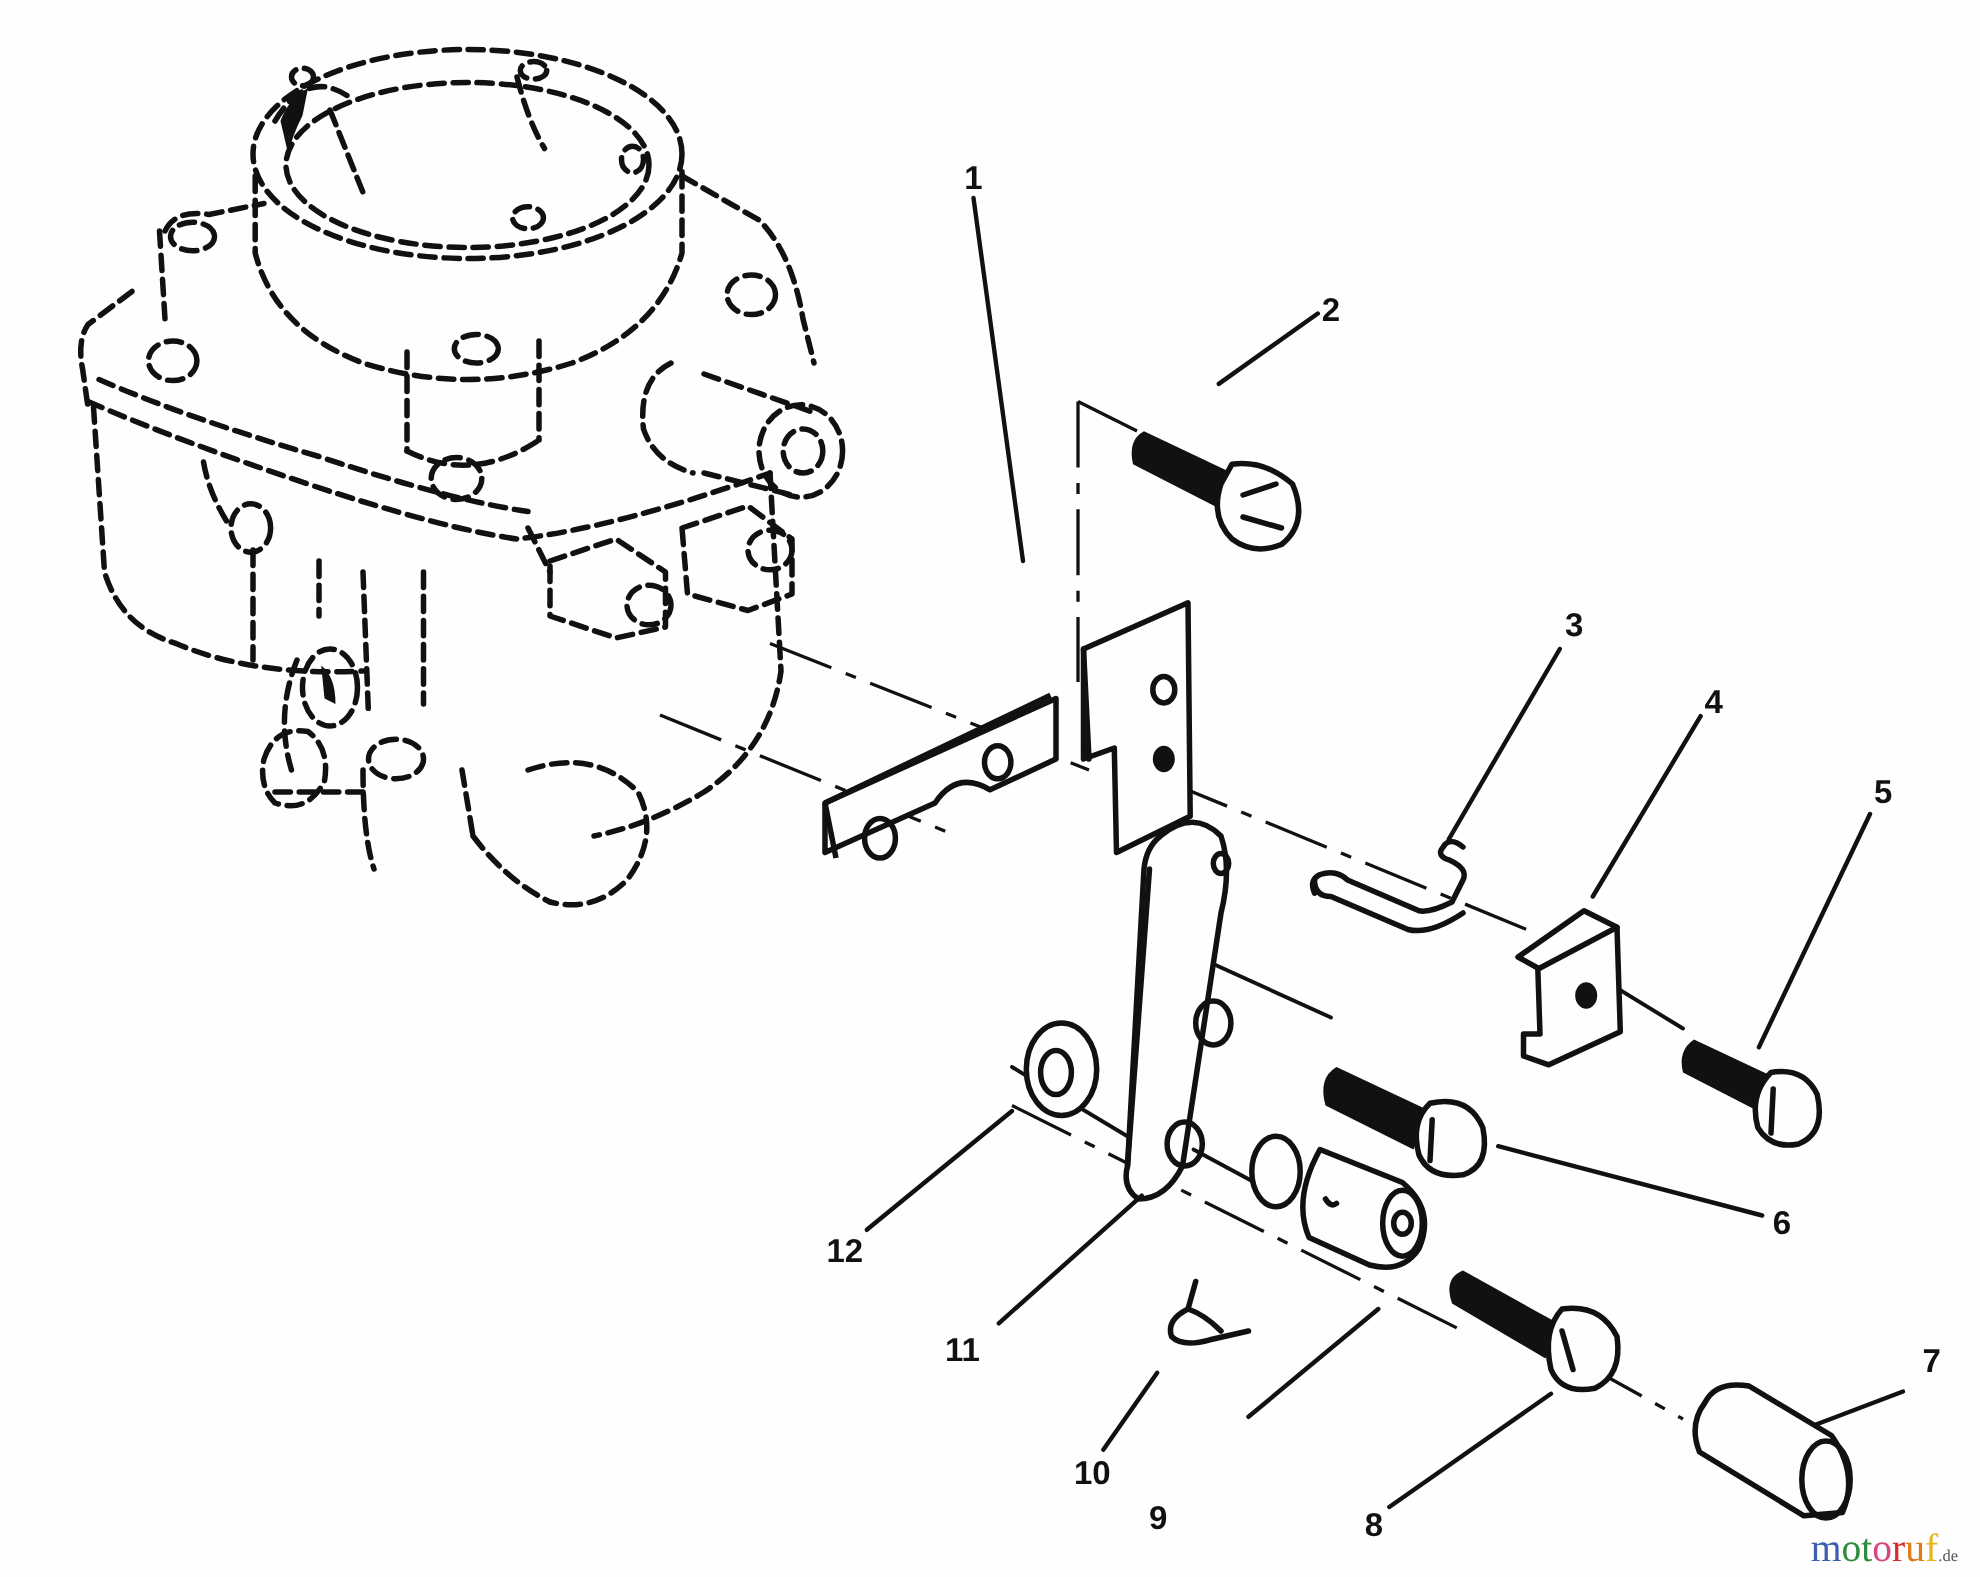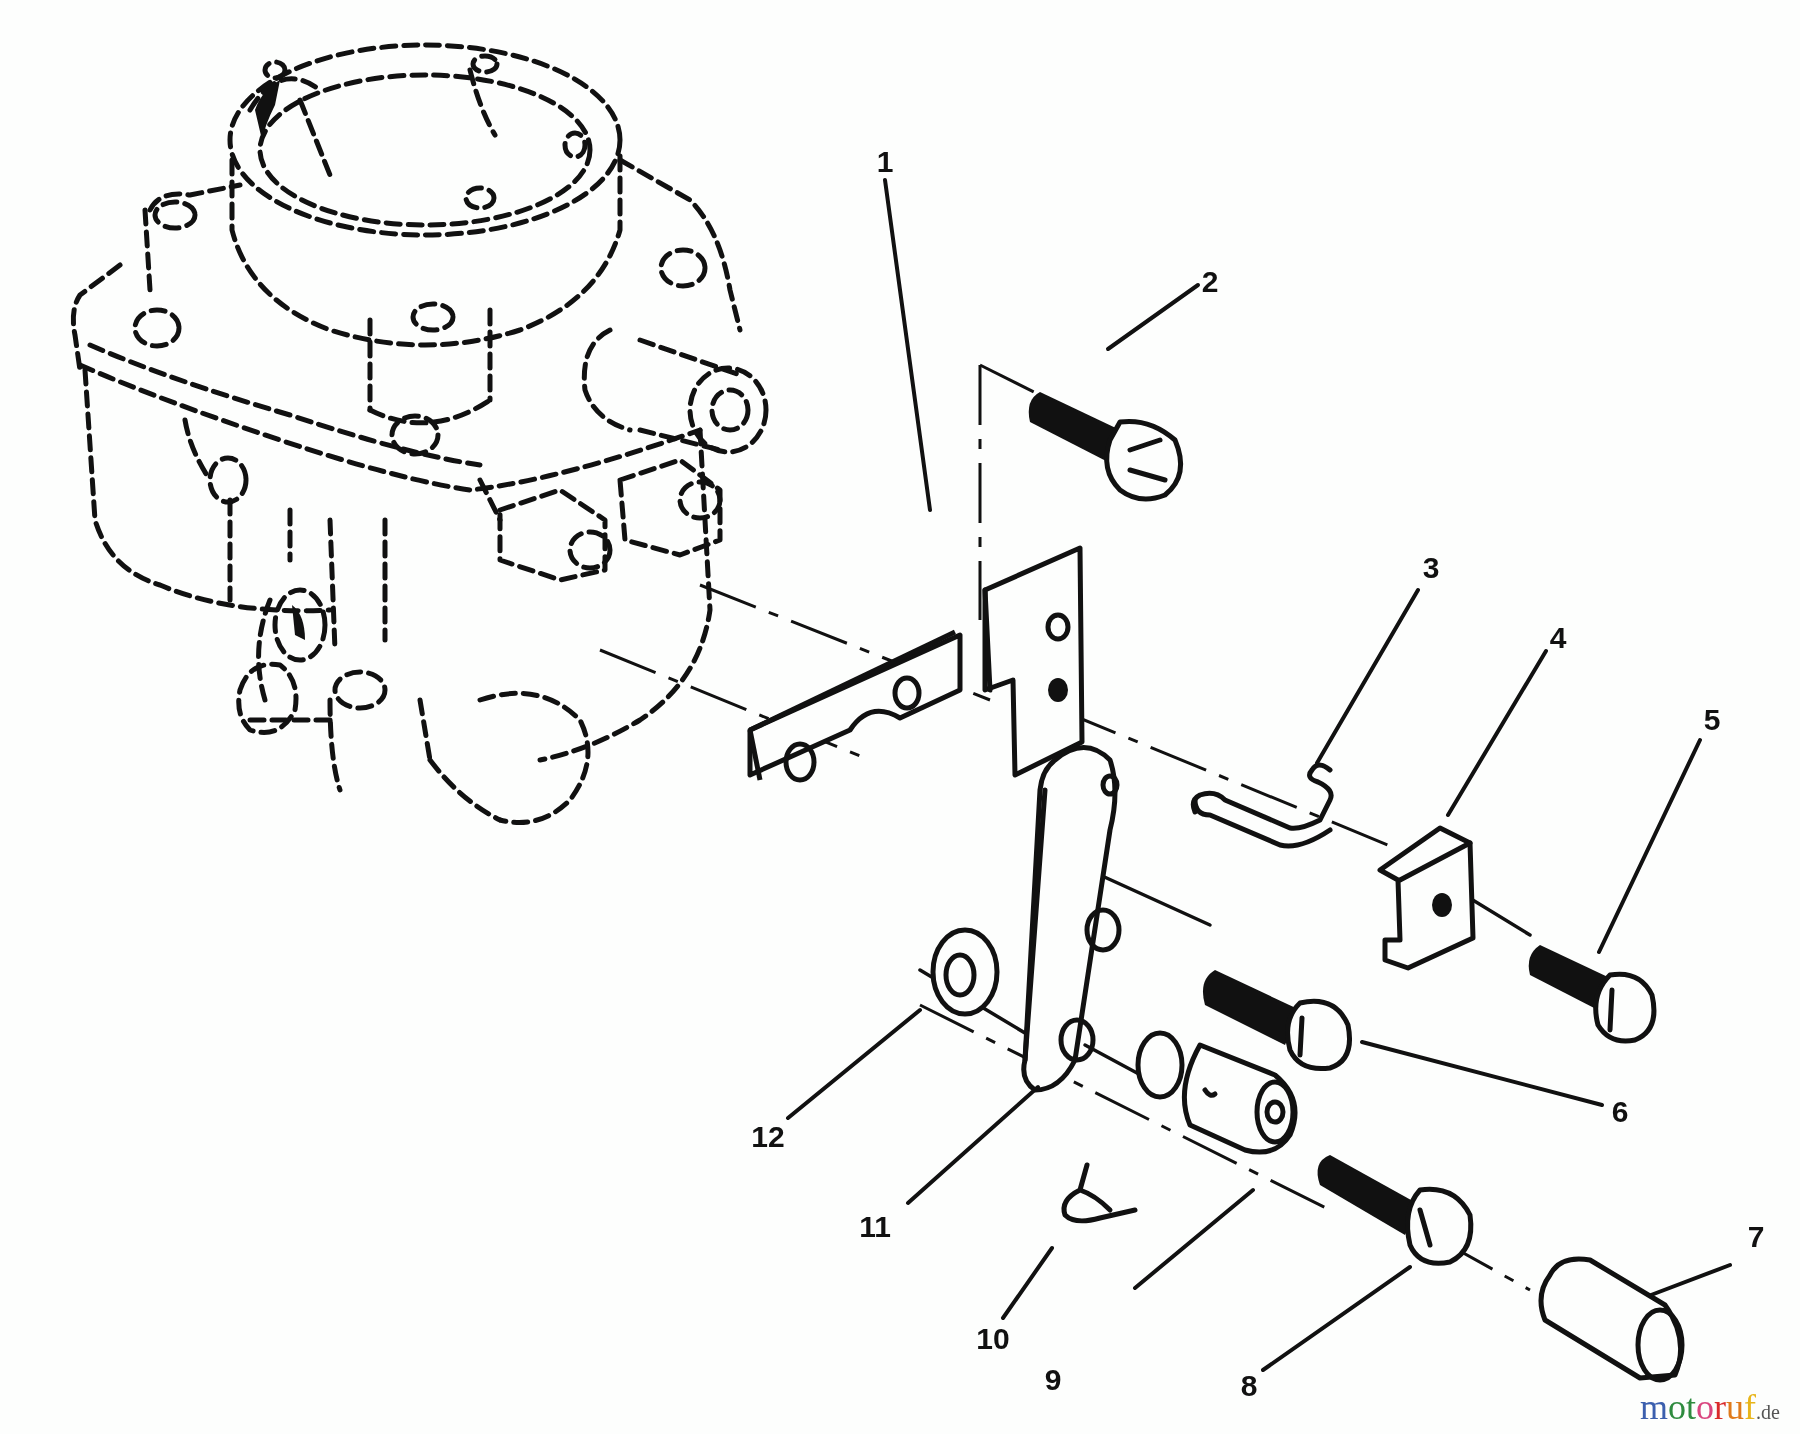--- a/index.html
+++ b/index.html
@@ -7,21 +7,21 @@
     #diagram { position: absolute; left: 0; top: 0; width: 1800px; height: 1434px; }
     .dash { fill: none; stroke: #111; stroke-width: 5; stroke-dasharray: 14 8; stroke-linecap: round; stroke-linejoin: round; }
     .solid { fill: none; stroke: #111; stroke-width: 5; stroke-linecap: round; stroke-linejoin: round; }
     .fillw { fill: #fdfefd; stroke: #111; stroke-width: 5; stroke-linejoin: round; }
     .thin { fill: none; stroke: #111; stroke-width: 3.5; stroke-linecap: round; }
     .axis { fill: none; stroke: #111; stroke-width: 3; stroke-dasharray: 60 14 10 14; }
     .leader { stroke: #111; stroke-width: 4; stroke-linecap: round; }
     .thread { fill: #111; }
     .callout { font-family: "Liberation Sans", sans-serif; font-size: 30px; font-weight: bold; fill: #111; text-anchor: middle; }
     .watermark { position: absolute; right: 20px; bottom: 6px; font-family: "Liberation Serif", serif; font-size: 36px; letter-spacing: 0px; }
-    .watermark .suffix { font-size: 20px; color: #555; }
+    .watermark .suffix { font-size: 15px; color: #555; }
   </style>
 </head>
 <body>
 
 <svg id="diagram" viewBox="0 0 1800 1434" xmlns="http://www.w3.org/2000/svg">
 
   <g>
 
     <ellipse class="dash" cx="425" cy="140" rx="195" ry="95"></ellipse>
     <ellipse class="dash" cx="425" cy="150" rx="165" ry="75"></ellipse>

